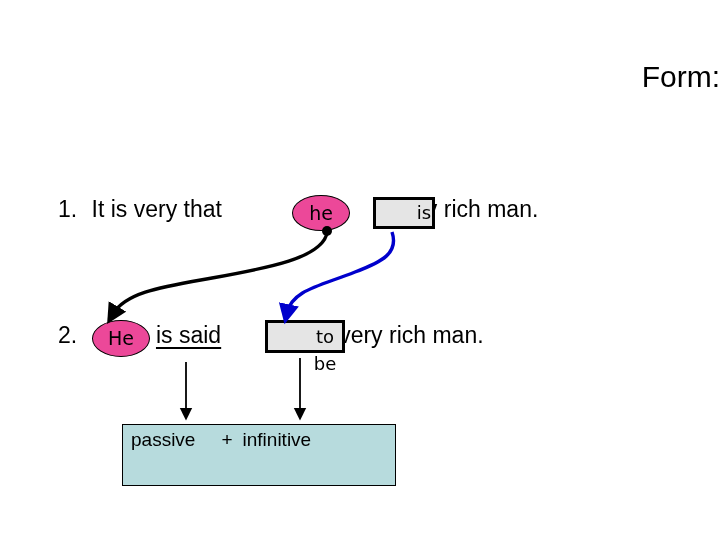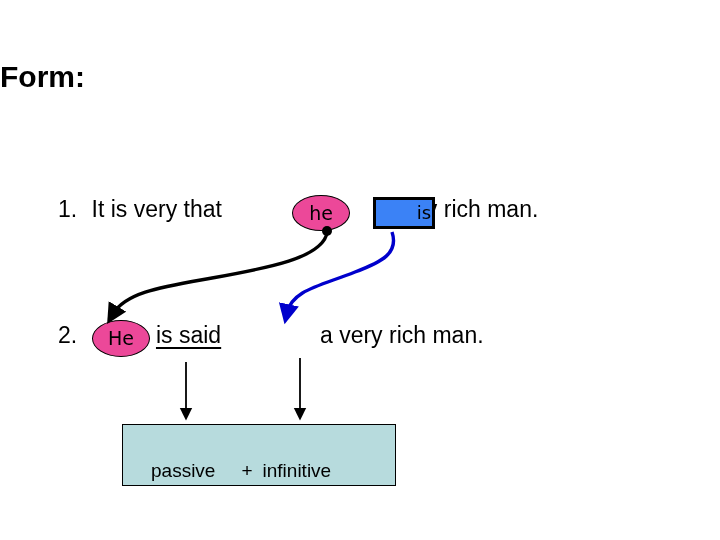--- a/index.html
+++ b/index.html
@@ -24,23 +24,23 @@
     height: 540px;
     background: #ffffff;
   }
 
   
   .slide-title {
     position: absolute;
     left: 0;
     top: 60px;
     width: 720px;
-    text-align: left;
+    text-align: right;
     font-size: 30px;
-    font-weight: bold;
+    font-weight: normal;
     letter-spacing: 0px;
     color: #000000;
   }
 
   
   .line {
     position: absolute;
     white-space: nowrap;
     font-size: 23px;
     color: #000000;
@@ -73,21 +73,21 @@
   #hl-He {
     left: 92px; top: 320px;
     width: 58px; height: 37px;
     font-size: 19px;
     line-height: 35px;
   }
 
   
   .pink-box {
     position: absolute;
-    background: #3b82f6;
+    background: #e5e5e5;
     border: 3px solid #000000;
     box-sizing: border-box;
     text-align: center;
     font-family: "DejaVu Sans", sans-serif;
     color: #000000;
     padding-left: 40px;
   }
   #hl-is {
     left: 373px; top: 197px;
     width: 62px; height: 32px;
@@ -114,26 +114,26 @@
     left: 122px;
     top: 424px;
     width: 274px;
     height: 62px;
     background: #b7dbdd;
     border: 1px solid #000000;
     box-sizing: border-box;
   }
   #legend-inner {
     position: absolute;
-    left: 0; top: 16px;
+    left: 0; top: 4px;
     width: 100%;
     height: 100%;
     display: flex;
-    align-items: center;
-    padding-left: 28px;
+    align-items: flex-start;
+    padding-left: 8px;
     box-sizing: border-box;
     font-size: 19px;
     white-space: nowrap;
   }
   .legend-word { color: #000000; }
   .legend-gap-a { display: inline-block; width: 26px; }
   .legend-gap-b { display: inline-block; width: 10px; }
 
   
   #arrows {
@@ -165,20 +165,21 @@
     <span class="seg" style="width:86px;">&nbsp;</span>
     <span class="seg">a very rich man.</span>
   </div>
 
   <div class="ellipse-hl" id="hl-he">he</div>
 
   <div class="pink-box" id="hl-is">is</div>
 
   <div class="ellipse-hl" id="hl-He">He</div>
 
+  <div class="pink-box" id="hl-tobe">to be</div>
 
   <div id="legend-box">
     <div id="legend-inner">
       <span class="legend-word">passive</span>
       <span class="legend-gap-a"></span>
       <span class="legend-word">+</span>
       <span class="legend-gap-b"></span>
       <span class="legend-word">infinitive</span>
     </div>
   </div>

